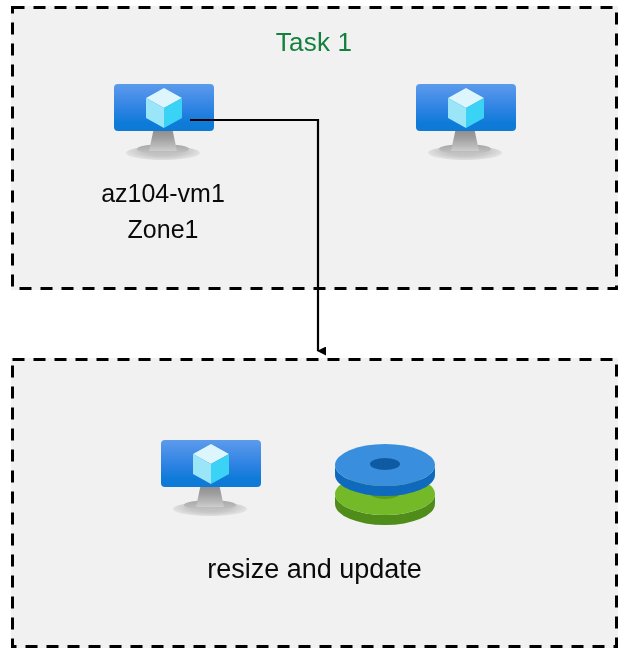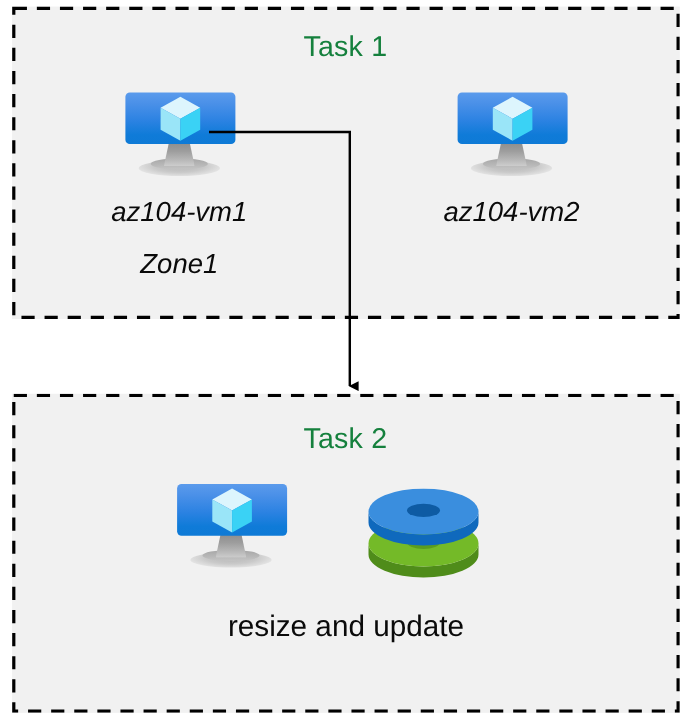--- a/index.html
+++ b/index.html
@@ -55,21 +55,20 @@
     font-size: 26px;
     line-height: 30px;
     letter-spacing: 0.2px;
   }
   #task1-title { top: 27px; }
   #task2-title { top: 383px; }
 
   
   .vm-node {
     position: absolute;
-    font-style: italic;
   }
   #vm1-node { left: 83px; top: 84px; width: 160px; }
   #vm2-node { left: 385px; top: 84px; width: 160px; }
   #vm3-node { left: 155px; top: 440px; width: 110px; }
 
   .vm-icon {
     position: relative;
     width: 110px;
     height: 80px;
     margin: 0 auto;
@@ -189,48 +188,46 @@
         <div class="cube">
           <svg viewBox="0 0 40 42">
             <polygon points="20,1 38,11 20,21 2,11" fill="#ddf5fd"></polygon>
             <polygon points="2,11 20,21 20,41 2,31" fill="#9ae5f8"></polygon>
             <polygon points="20,21 38,11 38,31 20,41" fill="#3ad2f5"></polygon>
           </svg>
         </div>
       </div>
     </div>
     <div class="vm-label">az104-vm1</div>
-    <div class="vm-label" style="margin-top:16px">Zone1</div>
+    <div class="vm-label" style="margin-top:5px">Zone1</div>
   </div>
 
   <div class="vm-node" id="vm2-node">
     <div class="vm-icon">
       <div class="vm-base"></div>
       <div class="vm-base-shade"></div>
       <div class="vm-neck"></div>
       <div class="vm-screen">
         <div class="cube">
           <svg viewBox="0 0 40 42">
             <polygon points="20,1 38,11 20,21 2,11" fill="#ddf5fd"></polygon>
             <polygon points="2,11 20,21 20,41 2,31" fill="#9ae5f8"></polygon>
             <polygon points="20,21 38,11 38,31 20,41" fill="#3ad2f5"></polygon>
           </svg>
         </div>
       </div>
     </div>
-    <div class="vm-label">az104-vm2</div>
   </div>
 
   <div class="task-box" id="task2-box">
     <svg class="task-box-border" viewBox="0 0 607 290" preserveAspectRatio="none">
       <rect x="1.5" y="1.5" width="604" height="287" fill="none" stroke="#000000" stroke-width="3" stroke-dasharray="12 9"></rect>
     </svg>
   </div>
 
-  <div class="task-title" id="task2-title">Task 2</div>
 
   <div class="vm-node" id="vm3-node">
     <div class="vm-icon">
       <div class="vm-base"></div>
       <div class="vm-base-shade"></div>
       <div class="vm-neck"></div>
       <div class="vm-screen">
         <div class="cube">
           <svg viewBox="0 0 40 42">
             <polygon points="20,1 38,11 20,21 2,11" fill="#ddf5fd"></polygon>

